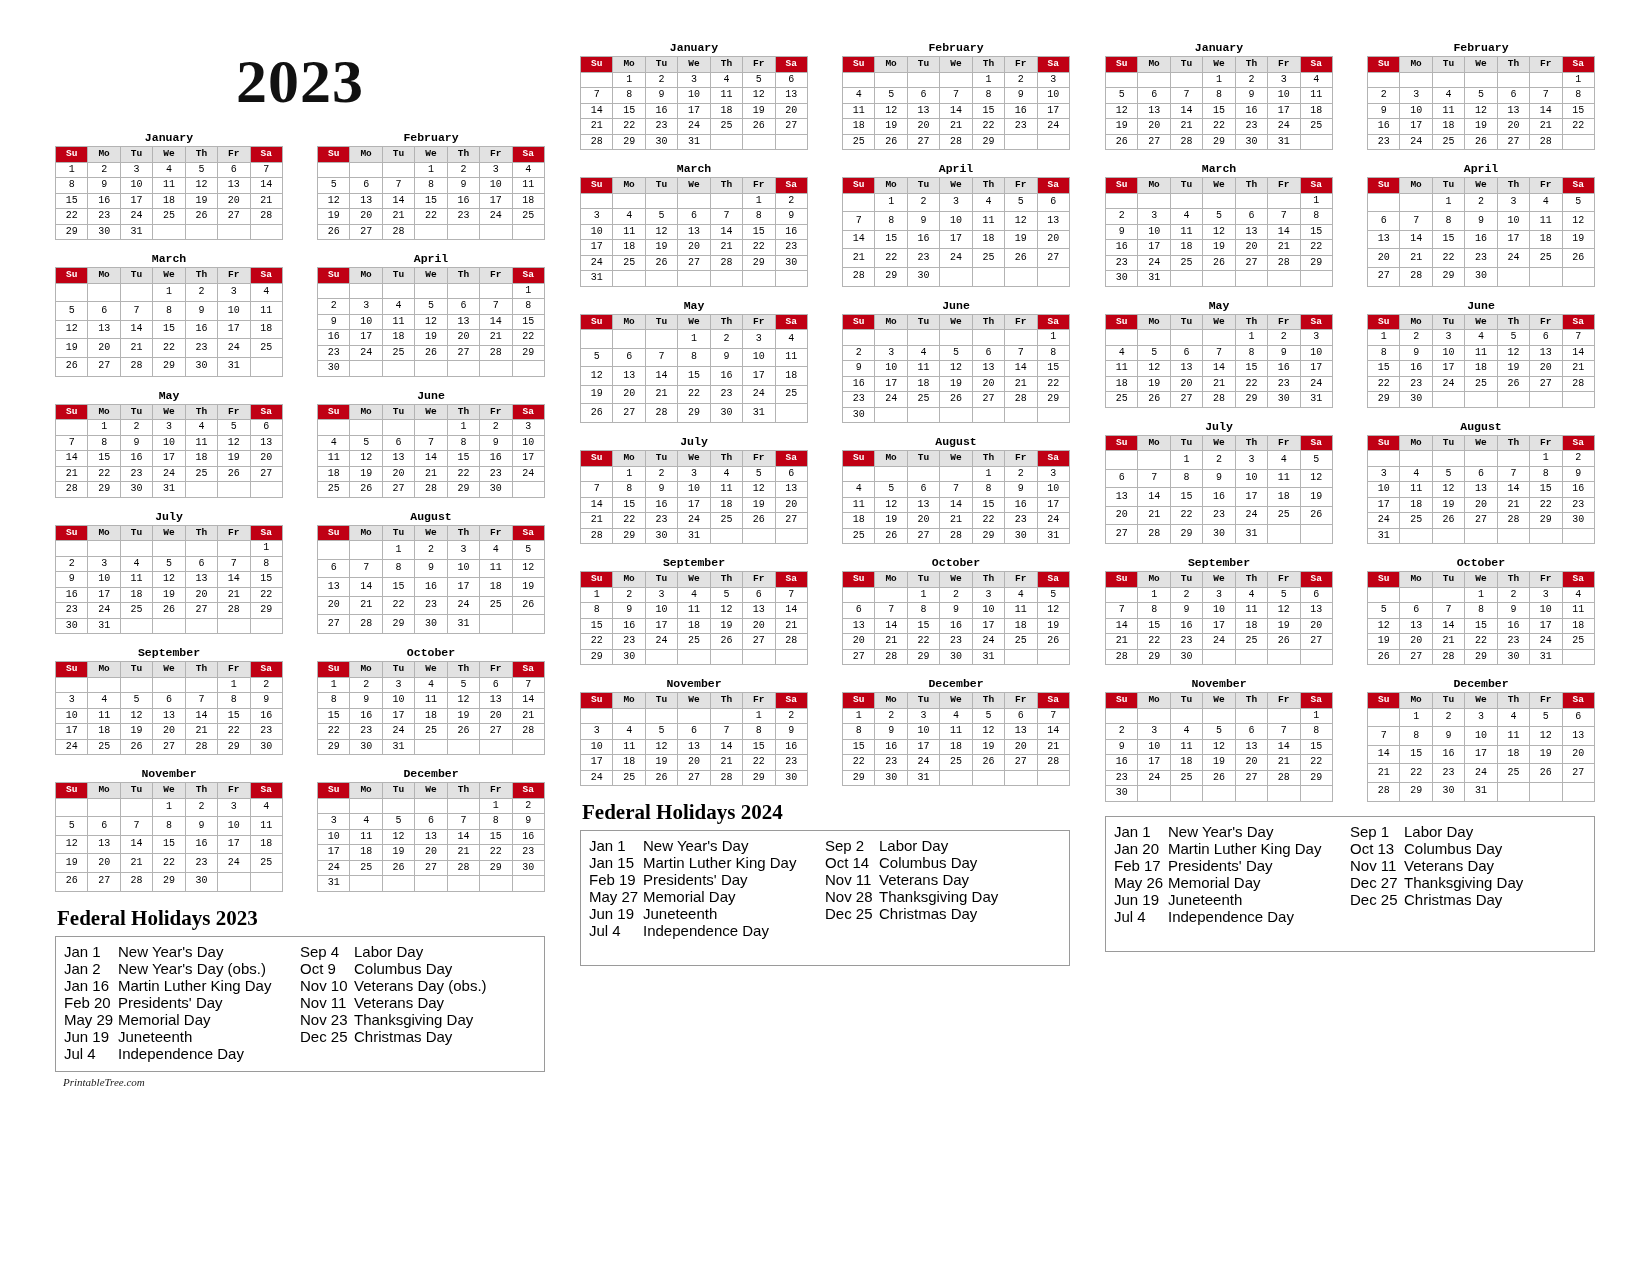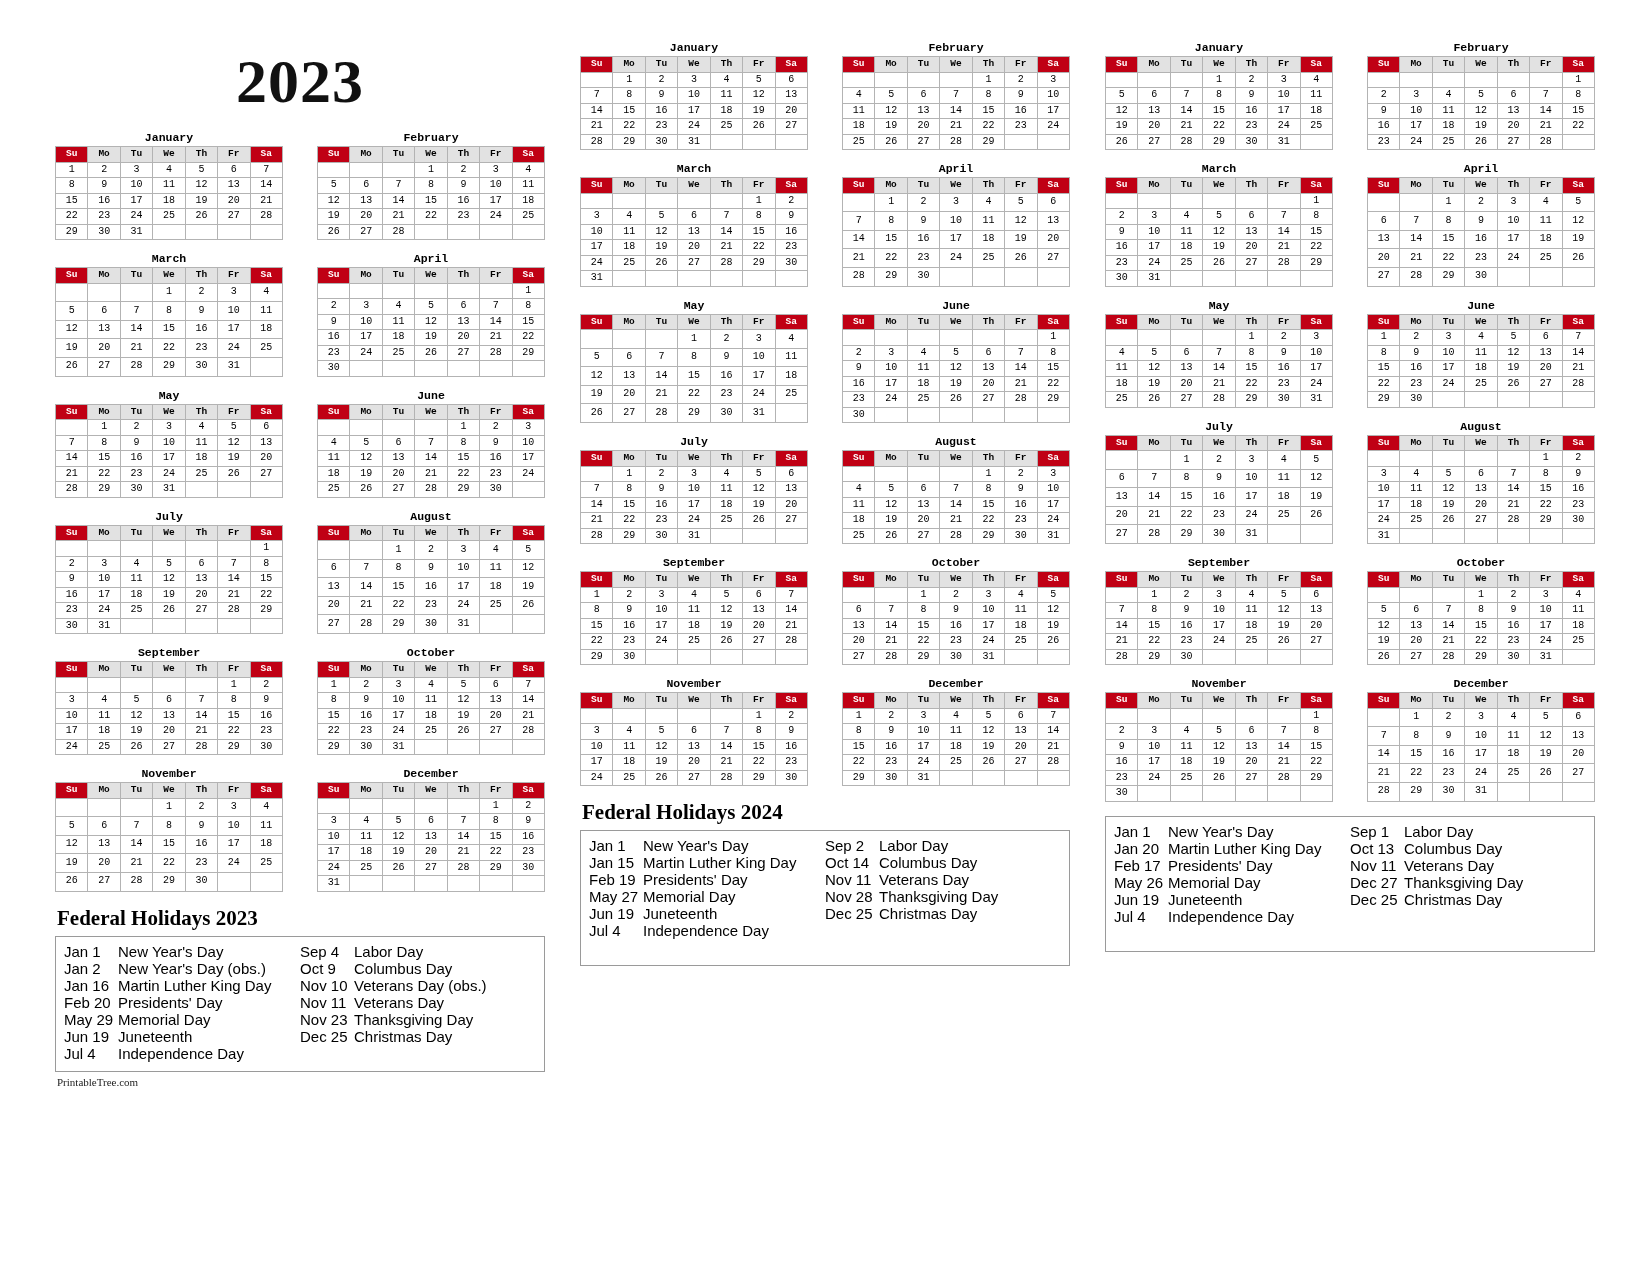--- a/index.html
+++ b/index.html
@@ -122,23 +122,24 @@
   .hol-date {
     width: 54px;
     flex: 0 0 54px;
   }
   .hol-name {
     flex: 1;
   }
   .brand {
     font-size: 11px;
     margin-top: 4px;
-    margin-left: 2px;
+    margin-left: 8px;
     color: #222;
     font-family: "Liberation Serif", serif;
+    font-style: italic;
   }
 </style>
 </head>
 <body>
 
 <div class="page">
   <div class="year-column">
     <div class="year-title">2023</div>
     <div class="months-grid">
         <table class="cal">

